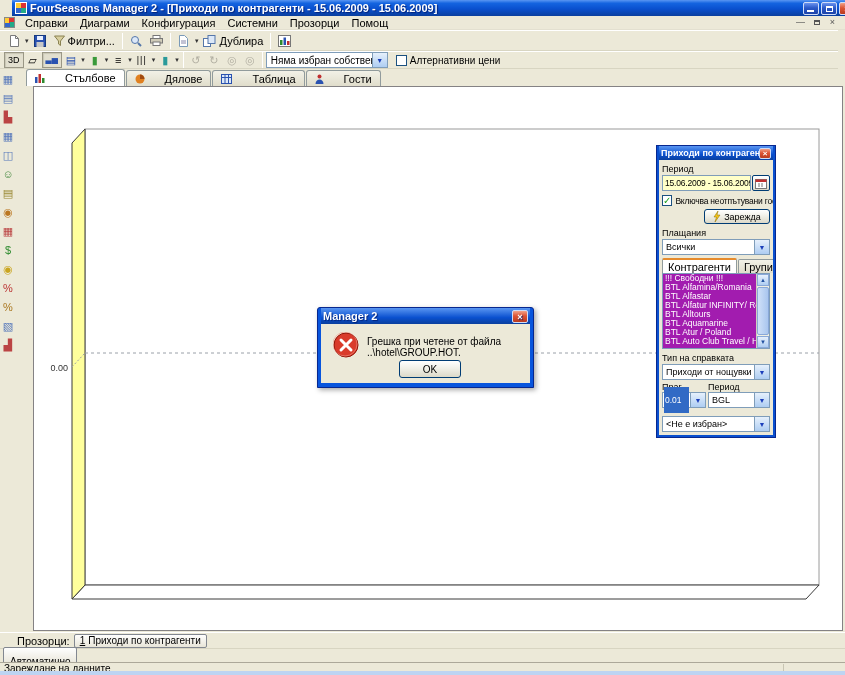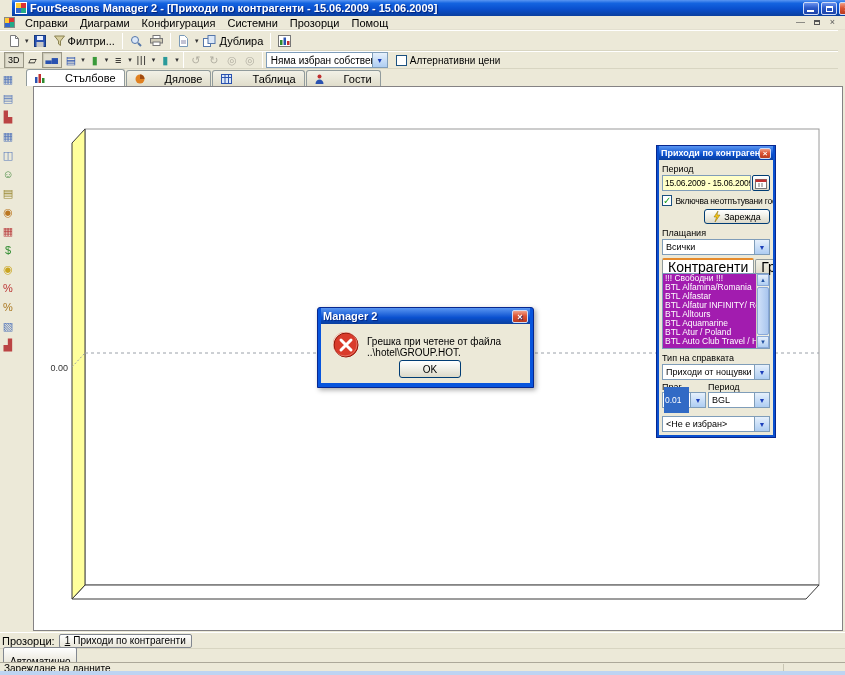--- a/index.html
+++ b/index.html
@@ -86,21 +86,21 @@
     letter-spacing:-0.2px; display:flex; align-items:center; padding:0 2px; white-space:nowrap; overflow:hidden; }
   .sq-btn { width:18px; height:16px; margin-left:1px; border:1px solid #003c74; border-radius:2px;
     background:linear-gradient(#fff,#f1f0e8 45%,#dcd9c8); display:flex; align-items:center; justify-content:center; cursor:pointer; }
   .xp-btn { border:1px solid #003c74; border-radius:3px; background:linear-gradient(#fff,#f1f0e8 45%,#dcd9c8);
     font-size:9px; display:inline-flex; align-items:center; justify-content:center; gap:3px; cursor:pointer; }
   .load-row { display:flex; justify-content:flex-end; margin:3px 0 2px; }
   .btn-load { width:66px; height:15px; }
   .pselect { height:16px; border:1px solid #7f9db9; background:#fff; display:flex; align-items:center; margin-bottom:2px; }
   .pselect .cval { flex:1; padding:0 3px; font-size:9px; white-space:nowrap; overflow:hidden; }
   .ptabs { display:flex; align-items:flex-end; height:15px; margin-top:3px; }
-  .ptab { height:14px; padding:0 5px; display:flex; align-items:center; font-size:14px; border:1px solid #919b9c;
+  .ptab { height:14px; padding:0 5px; display:flex; align-items:center; font-size:11px; border:1px solid #919b9c;
     border-bottom:none; border-radius:2px 2px 0 0; background:linear-gradient(#f2f1e7,#e0ddcb); margin-right:1px; cursor:pointer; }
   .ptab.active { background:#fff; height:15px; border-top:2px solid #e68b2c; }
   .listbox { height:76px; border:1px solid #7f9db9; background:#fff; display:flex; }
   .list-items { flex:1; overflow:hidden; }
   .list-item { height:9px; line-height:9px; font-size:8.5px; padding-left:2px; white-space:nowrap;
     background:#a21caf; color:#fff; cursor:default; }
   .vscroll { width:13px; background:#f0efe2; border-left:1px solid #d0cfc0; display:flex; flex-direction:column; }
   .sbtn { height:12px; background:linear-gradient(#e6f0fc,#aecdf2); border:1px solid #89a8d8; color:#2050a0;
     font-size:6px; display:flex; align-items:center; justify-content:center; cursor:pointer; }
   .sthumb { flex:1; margin:1px 0; background:linear-gradient(90deg,#cfe0f8,#a9c6ee); border:1px solid #89a8d8; border-radius:2px; cursor:grab; }
@@ -117,21 +117,21 @@
   .dlg-title { height:16px; display:flex; align-items:center; color:#fff; font-weight:bold; font-size:11px;
     text-shadow:1px 1px 1px #00227a; background:linear-gradient(180deg,#5a96f2,#0a50cf 60%,#0a3f9e); padding:0 2px; }
   .dlg-title .dt { flex:1; }
   .dlg-body { background:#ece9d8; height:59px; position:relative; }
   .dlg-msg { position:absolute; left:46px; top:12px; right:4px; font-size:10px; }
   .dlg-ok { position:absolute; left:78px; top:36px; width:62px; height:18px; font-size:10px; }
   .err-ico { position:absolute; left:12px; top:8px; }
 
   
   .winbar { position:absolute; left:0; top:632px; width:845px; height:16px; background:#ece9d8;
-    border-top:1px solid #fff; display:flex; align-items:center; gap:4px; padding-left:2px; }
+    border-top:1px solid #fff; display:flex; align-items:center; gap:4px; padding-left:17px; }
   .winbar-btn { height:14px; padding:0 5px; font-size:10px; border:1px solid #828790; border-radius:2px;
     background:linear-gradient(#fefefe,#e8e5d8); display:flex; align-items:center; cursor:pointer; }
   .winbar-btn u { margin-right:3px; }
   .autobar { position:absolute; left:0; top:648px; width:845px; height:14px; background:#ece9d8;
     border-top:1px solid #d8d5c2; display:flex; align-items:center; padding-left:3px; }
   .auto-btn { height:13px; padding:8px 6px; font-size:10px; border:1px solid #828790; border-radius:2px;
     background:linear-gradient(#fefefe,#e8e5d8); cursor:pointer; }
   .statusbar { position:absolute; left:0; top:662px; width:845px; height:13px; background:#ece9d8;
     border-top:1px solid #aca899; font-size:10px; display:flex; align-items:flex-start; padding:0 4px; }
   .statusbar .sdiv { position:absolute; left:783px; top:1px; bottom:4px; width:1px; background:#c8c5b2; }

